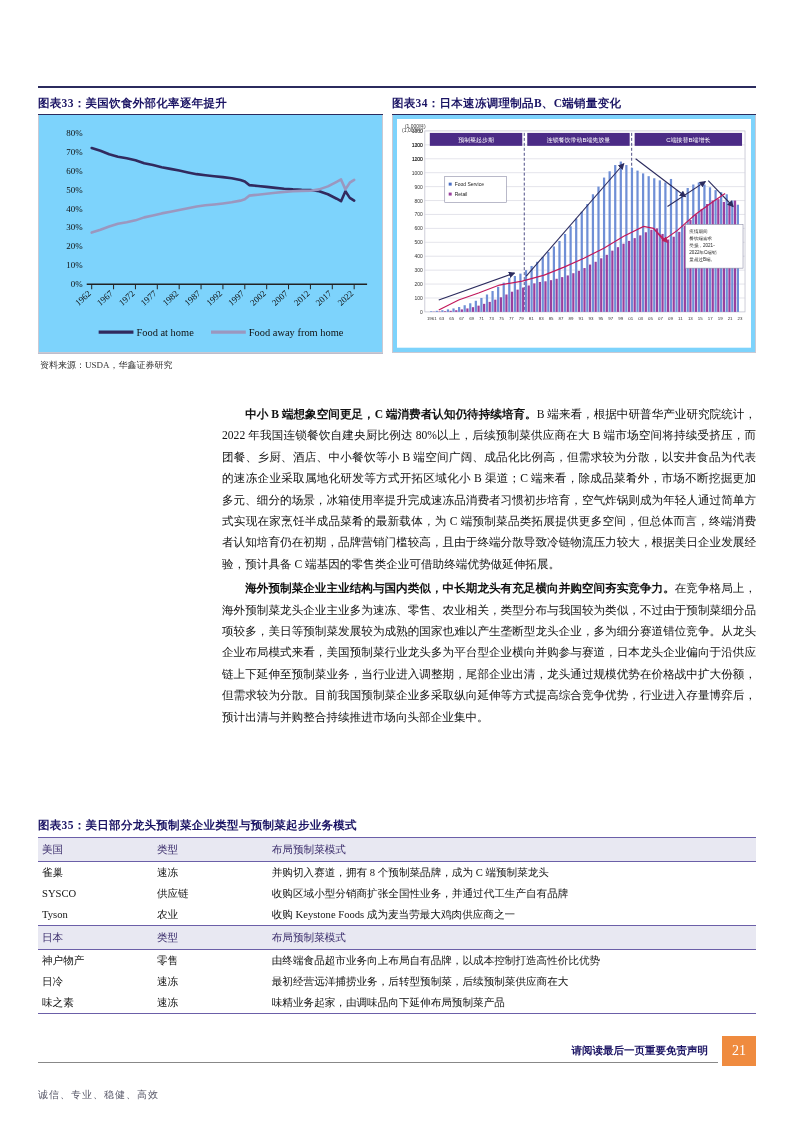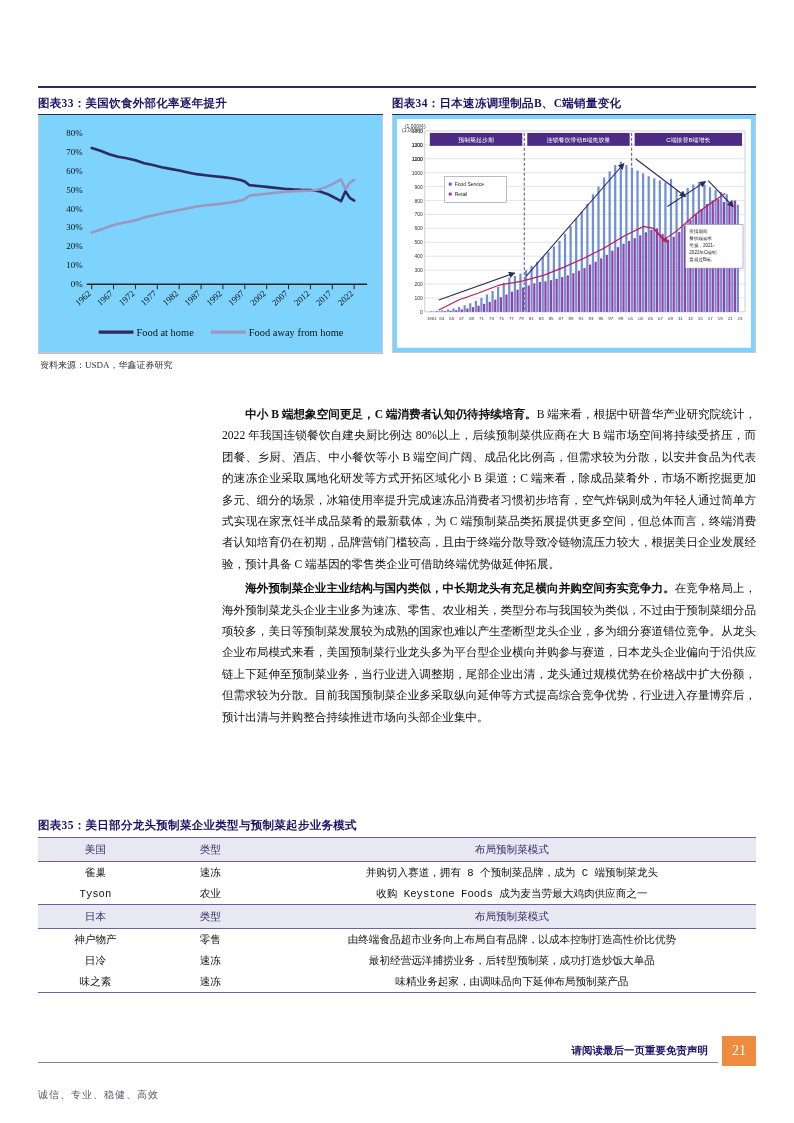--- a/index.html
+++ b/index.html
@@ -74,23 +74,22 @@
   }
   .bodytext p { margin:0 0 0 0; text-indent:2em; }
   .bodytext p + p { margin-top:3px; }
   .lead { font-weight:bold; }
 
   
   .tbl-wrap { position:absolute; left:38px; top:818px; width:718px; }
   .tbl-title { font-size:11.5px; font-weight:bold; color:#1b1464; margin-bottom:4px; letter-spacing:.3px; }
   table.t35 { width:100%; border-collapse:collapse; font-family:"Liberation Serif", serif; }
   table.t35 td {
-    font-size:10.6px; padding:3.5px 4px; text-align:center; color:#111;
+    font-size:10.6px; padding:3.5px 4px; color:#111;
     border:none;
-    font-family:Liberation Mono, monospace;
   }
   tr.hdr-row td {
     background:#e8e8f2; color:#3a2c6b; font-weight:normal;
     border-top:1.4px solid #6b5fa8; border-bottom:1.4px solid #6b5fa8;
     padding:4.5px 4px;
   }
   tr.last-row td { border-bottom:1.2px solid #6b5fa8; }
   .col-a { width:16%; }
   .col-b { width:16%; }
   .col-c { width:68%; }
@@ -467,38 +466,43 @@
             <td class="col-a">美国</td>
             <td class="col-b">类型</td>
             <td class="col-c">布局预制菜模式</td>
           </tr>
           <tr class="">
             <td class="col-a">雀巢</td>
             <td class="col-b">速冻</td>
             <td class="col-c">并购切入赛道，拥有 8 个预制菜品牌，成为 C 端预制菜龙头</td>
           </tr>
           <tr class="">
+            <td class="col-a">SYSCO</td>
+            <td class="col-b">供应链</td>
+            <td class="col-c">收购区域小型分销商扩张全国性业务，并通过代工生产自有品牌</td>
+          </tr>
+          <tr class="">
             <td class="col-a">Tyson</td>
             <td class="col-b">农业</td>
             <td class="col-c">收购 Keystone Foods 成为麦当劳最大鸡肉供应商之一</td>
           </tr>
           <tr class="hdr-row">
             <td class="col-a">日本</td>
             <td class="col-b">类型</td>
             <td class="col-c">布局预制菜模式</td>
           </tr>
           <tr class="">
             <td class="col-a">神户物产</td>
             <td class="col-b">零售</td>
             <td class="col-c">由终端食品超市业务向上布局自有品牌，以成本控制打造高性价比优势</td>
           </tr>
           <tr class="">
             <td class="col-a">日冷</td>
             <td class="col-b">速冻</td>
-            <td class="col-c">最初经营远洋捕捞业务，后转型预制菜，成功打造炒饭大单品</td>
+            <td class="col-c">最初经营远洋捕捞业务，后转型预制菜，后续预制菜供应商在大</td>
           </tr>
           <tr class=" last-row">
             <td class="col-a">味之素</td>
             <td class="col-b">速冻</td>
             <td class="col-c">味精业务起家，由调味品向下延伸布局预制菜产品</td>
           </tr>
         </tbody>
     </table>
   </div>
 

